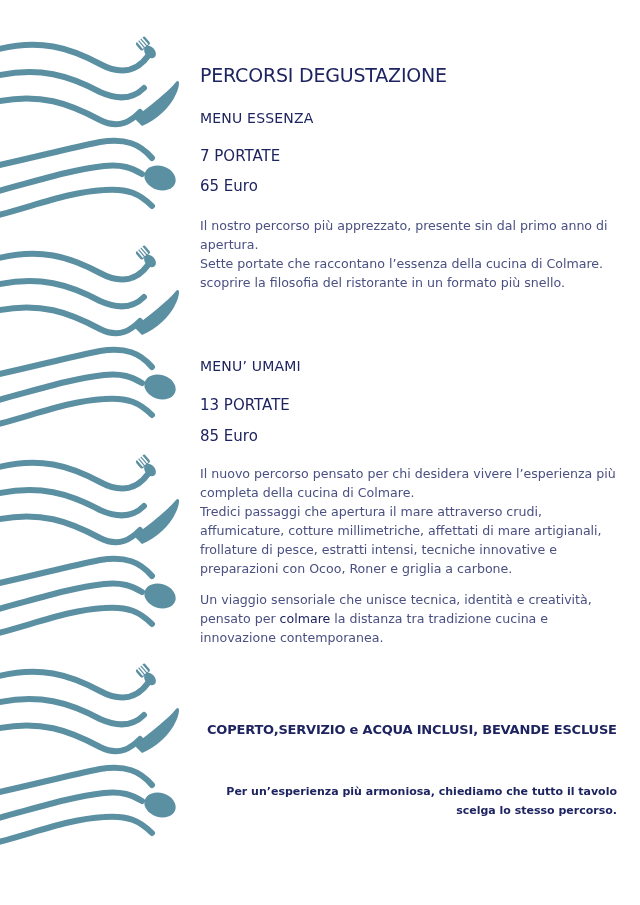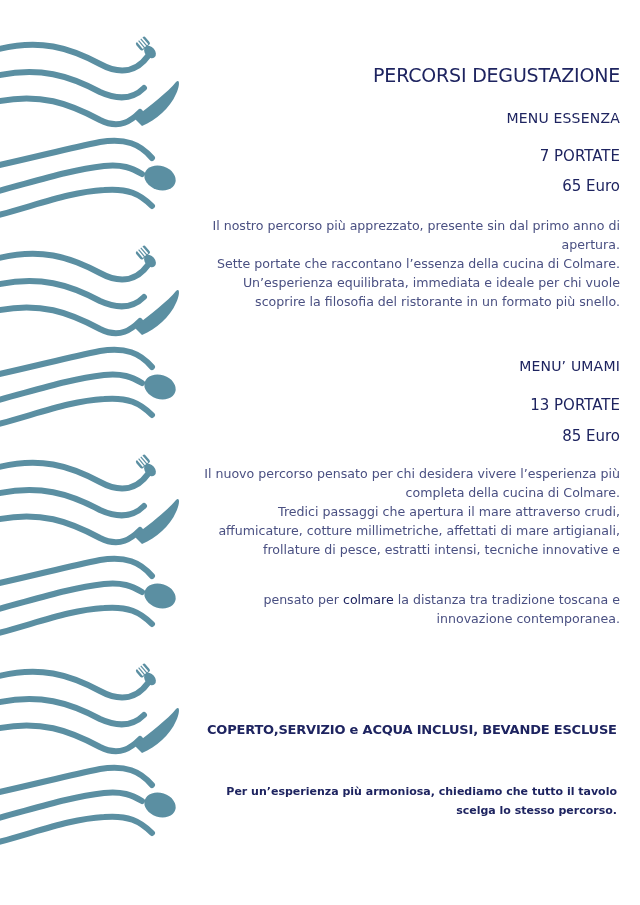--- a/index.html
+++ b/index.html
@@ -6,21 +6,21 @@
   body {
     width: 640px; height: 905px; overflow: hidden;
     background: #ffffff; position: relative;
     font-family: "DejaVu Sans", "Liberation Sans", sans-serif;
     color: #1f2a5c;
   }
   .deco { position: absolute; left: 0; top: 0; width: 190px; height: 905px; }
   .wave { fill: none; stroke: #5b8fa2; stroke-width: 6; stroke-linecap: round; }
   .solid { fill: #5b8fa2; }
   .content { position: absolute; left: 200px; top: 0; width: 420px; }
-  .c { position: absolute; left: 0; width: 420px; text-align: right; white-space: nowrap; }
+  .c { position: absolute; left: 0; width: 420px; text-align: left; white-space: nowrap; }
   .h-top { top: 64px; font-size: 19px; color: #1e2460; letter-spacing: -0.2px; }
   .h-menu { font-size: 14px; color: #1e2460; letter-spacing: 0.2px; }
   .h-sub { font-size: 15px; color: #1e2460; }
   .para { font-size: 12.6px; line-height: 19px; color: #4a5082; white-space: normal; }
   .para span { display: block; }
   .hl { color: #1e2460; }
   .note1 { position: absolute; left: 207px; top: 722px; font-size: 13px; font-weight: bold; color: #1e2460; white-space: nowrap; letter-spacing: -0.2px; }
   .note2 { position: absolute; left: 222px; top: 782px; width: 395px; font-size: 11px; font-weight: bold; color: #1e2460; line-height: 19px; text-align: right; }
 </style>
 </head>
@@ -64,34 +64,35 @@
 <div class="content">
   <div class="c h-top">PERCORSI DEGUSTAZIONE</div>
 
   <div class="c h-menu" style="top:110px">MENU ESSENZA</div>
   <div class="c h-sub" style="top:147px">7 PORTATE</div>
   <div class="c h-sub" style="top:177px">65 Euro</div>
   <div class="c para" style="top:216px">
     <span>Il nostro percorso più apprezzato, presente sin dal primo anno di</span>
     <span>apertura.</span>
     <span>Sette portate che raccontano l’essenza della cucina di Colmare.</span>
-    <span>Un’esperienza equilibrata, immediata e ideale per chi vuole</span>
     <span>scoprire la filosofia del ristorante in un formato più snello.</span>
   </div>
 
   <div class="c h-menu" style="top:358px">MENU’ UMAMI</div>
   <div class="c h-sub" style="top:396px">13 PORTATE</div>
   <div class="c h-sub" style="top:427px">85 Euro</div>
   <div class="c para" style="top:464px">
     <span>Il nuovo percorso pensato per chi desidera vivere l’esperienza più</span>
     <span>completa della cucina di Colmare.</span>
     <span>Tredici passaggi che apertura il mare attraverso crudi,</span>
     <span>affumicature, cotture millimetriche, affettati di mare artigianali,</span>
     <span>frollature di pesce, estratti intensi, tecniche innovative e</span>
+    <span>preparazioni con Ocoo, Roner e griglia a carbone.</span>
   </div>
   <div class="c para" style="top:590px">
-    <span><i style="font-style:normal">pensato per </i><b class="hl" style="font-weight:normal">colmare</b><i style="font-style:normal"> la distanza tra tradizione toscana e</i></span>
+    <span>Un viaggio sensoriale che unisce tecnica, identità e creatività,</span>
+    <span><i style="font-style:normal">pensato per </i><b class="hl" style="font-weight:normal">colmare</b><i style="font-style:normal"> la distanza tra tradizione cucina e</i></span>
     <span>innovazione contemporanea.</span>
   </div>
 </div>
 
 <div class="note1">COPERTO,SERVIZIO e ACQUA INCLUSI, BEVANDE  ESCLUSE</div>
 <div class="note2">Per un’esperienza più armoniosa, chiediamo che tutto il tavolo scelga lo stesso percorso.</div>
 
 </body></html>

